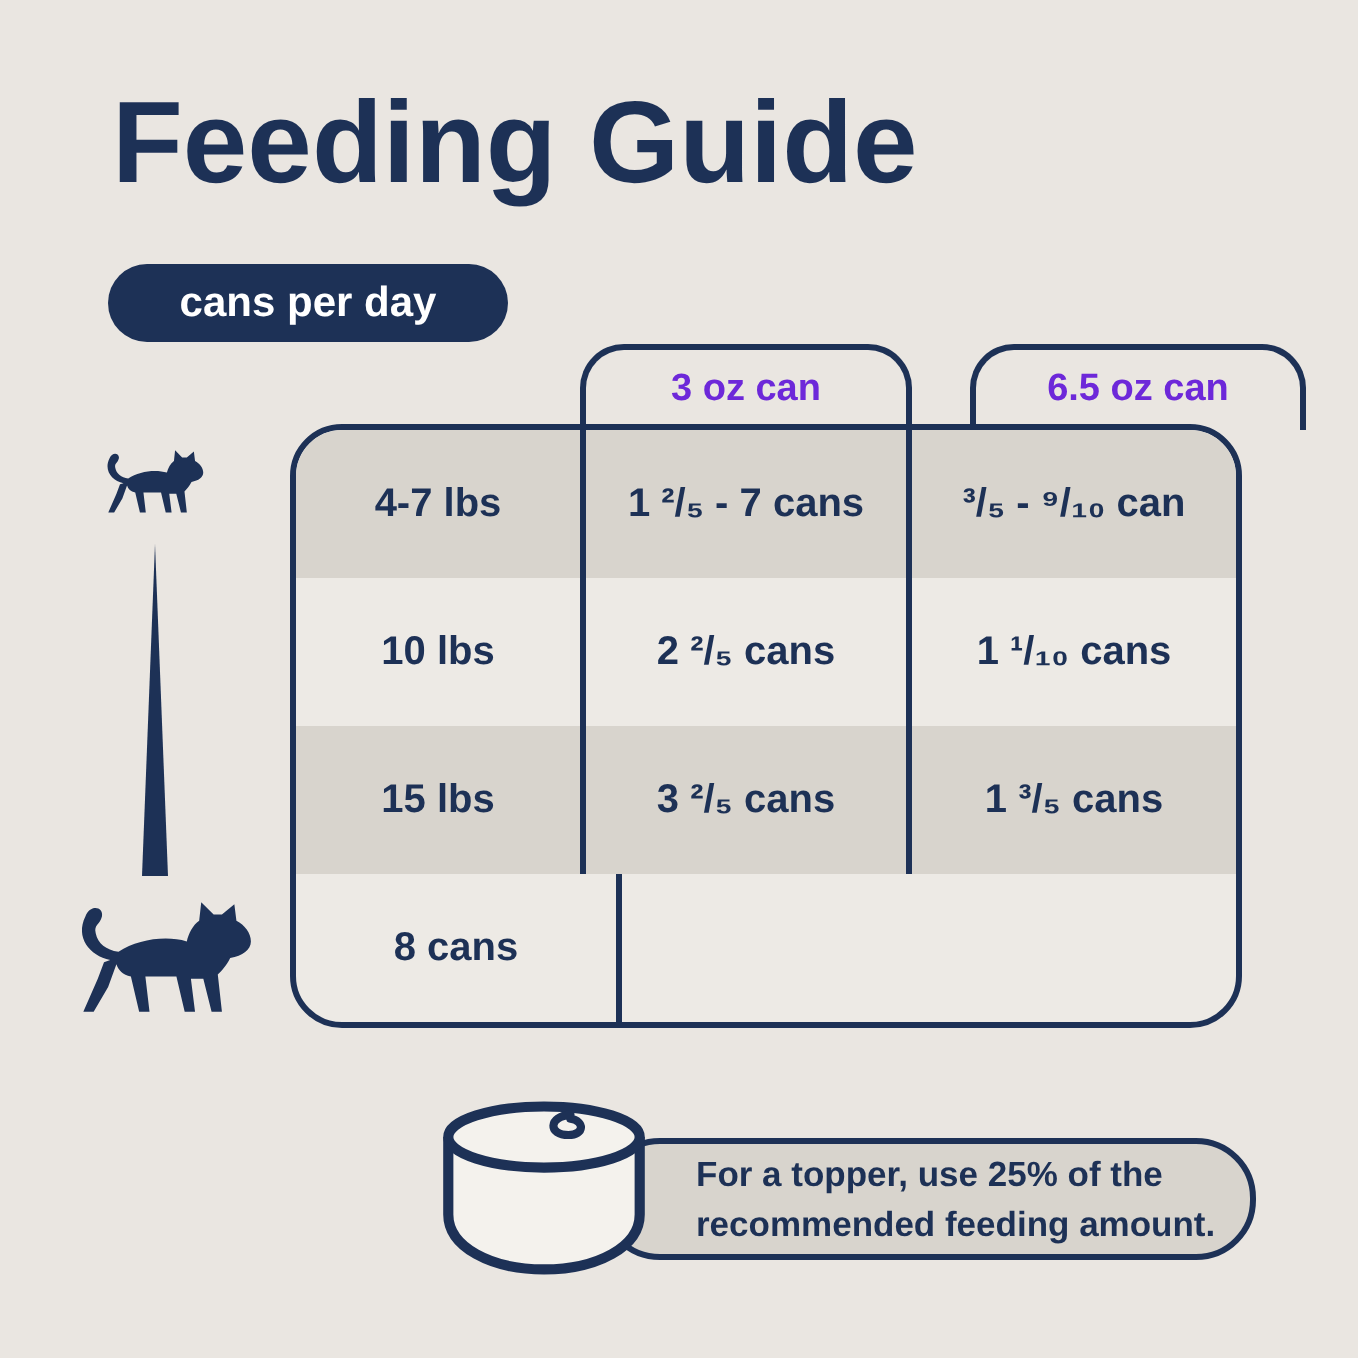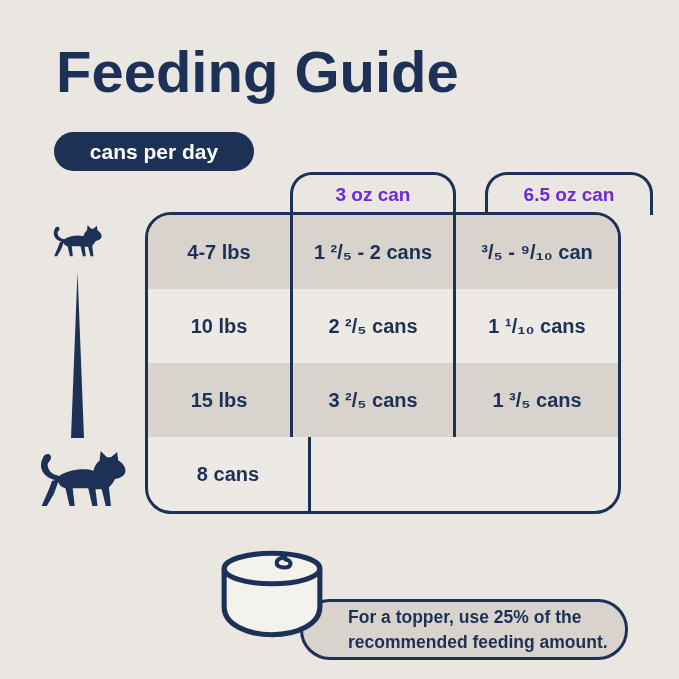--- a/index.html
+++ b/index.html
@@ -41,21 +41,21 @@
   .cell.weight { width:145px; border-right:3px solid #1D3156; }
   .cell.small  { width:163px; border-right:3px solid #1D3156; }
   .cell.large  { flex:1; }
   .cat-small { position:absolute; left:50px; top:224px; width:54px; height:34px; }
   .wedge {
     position:absolute; left:71px; top:272px; width:13px; height:166px;
     background:#1D3156; clip-path:polygon(50% 0, 100% 100%, 0 100%);
   }
   .cat-large { position:absolute; left:34px; top:449px; width:96px; height:60px; }
   .note-box {
-    position:absolute; left:300px; top:599px; width:328px; height:61px;
+    position:absolute; left:300px; top:569px; width:328px; height:61px;
     box-sizing:border-box; background:#D8D4CD; border:3px solid #1D3156;
     border-radius:30px; display:flex; flex-direction:column;
     justify-content:center; padding-left:45px; z-index:1;
   }
   .note-line { color:#1D3156; font-size:17.5px; font-weight:bold; line-height:1.42; }
   .can { position:absolute; left:216px; top:546px; width:112px; height:98px; z-index:2; }
 </style>
 </head>
 <body>
 
@@ -66,21 +66,21 @@
   <div class="badge">
     <span>cans per day</span>
   </div>
 
   <div class="hdr hdr1">3 oz can</div>
   <div class="hdr hdr2">6.5 oz can</div>
 
   <div class="tbody">
     <div class="trow shaded">
       <div class="cell weight">4-7 lbs</div>
-      <div class="cell small">1 ²/₅ - 2 cans</div>
+      <div class="cell small">1 ²/₅ - 7 cans</div>
       <div class="cell large">³/₅ - ⁹/₁₀ can</div>
     </div>
     <div class="trow">
       <div class="cell weight">10 lbs</div>
       <div class="cell small">2 ²/₅ cans</div>
       <div class="cell large">1 ¹/₁₀ cans</div>
     </div>
     <div class="trow shaded">
       <div class="cell weight">15 lbs</div>
       <div class="cell small">3 ²/₅ cans</div>

